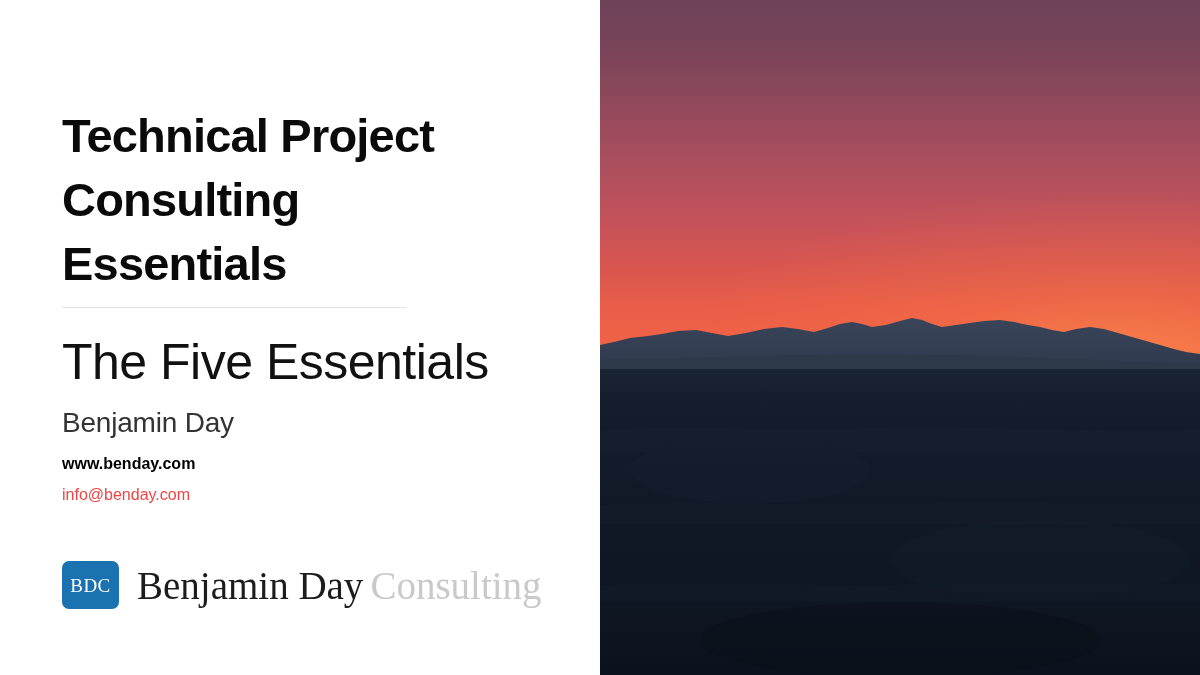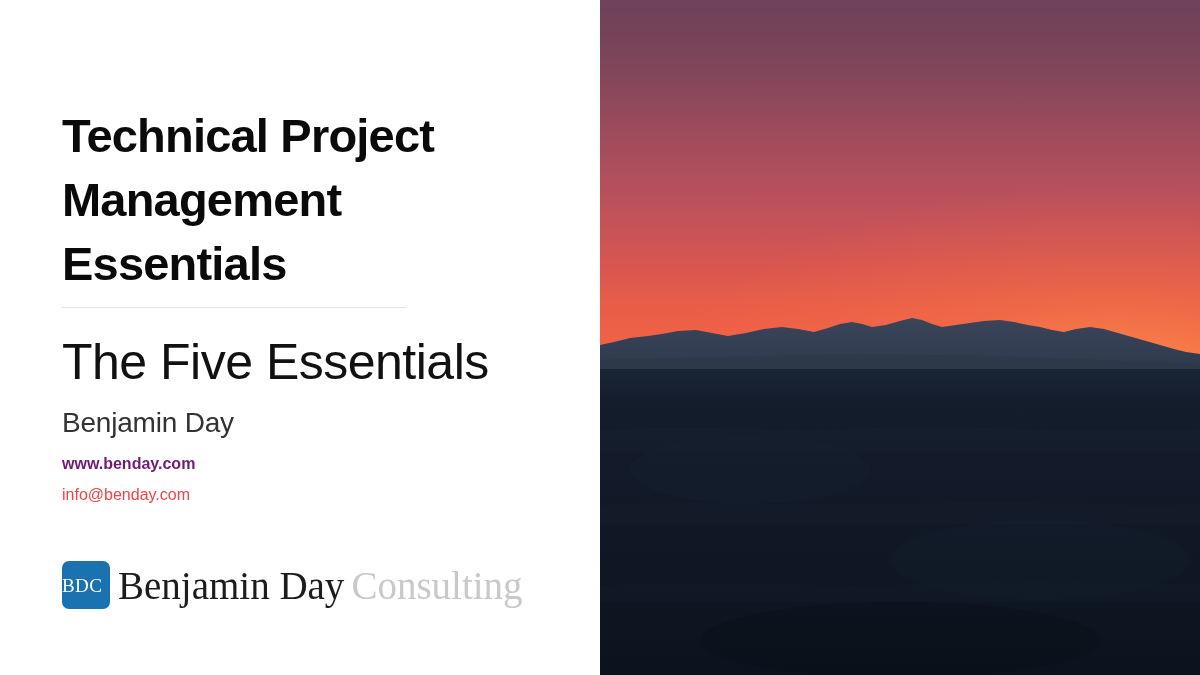--- a/index.html
+++ b/index.html
@@ -89,21 +89,21 @@
 
   .website {
     position: absolute;
     left: 62px;
     top: 453px;
     margin: 0;
     font-family: "Liberation Sans", sans-serif;
     font-weight: bold;
     font-size: 16px;
     line-height: 22px;
-    color: #701a75;
+    color: #000000;
     text-decoration: none;
     cursor: pointer;
   }
 
   .email {
     position: absolute;
     left: 62px;
     top: 484px;
     margin: 0;
     font-family: "Liberation Sans", sans-serif;
@@ -117,40 +117,41 @@
   .logo {
     position: absolute;
     left: 62px;
     top: 558px;
     height: 54px;
     display: flex;
     align-items: center;
   }
 
   .logo-mark {
-    width: 48px;
+    width: 57px;
     height: 48px;
     border-radius: 7px;
     background: #1a72b0;
     display: flex;
     align-items: center;
+    justify-content: center;
     flex: 0 0 auto;
   }
 
   .logo-mark-text {
     font-family: "Liberation Serif", serif;
     font-size: 19px;
     font-weight: normal;
     color: #ffffff;
     letter-spacing: 0.4px;
     line-height: 1;
   }
 
   .logo-wordmark {
-    margin-left: 8px;
+    margin-left: 18px;
     font-family: "Liberation Serif", serif;
     font-size: 39px;
     line-height: 1;
     white-space: nowrap;
   }
 
   .logo-word-primary {
     color: #1c1c1c;
   }
 
@@ -178,21 +179,21 @@
 </style>
 </head>
 <body>
 
 <div class="slide">
 
   <div class="left-panel">
 
     <div class="title-block">
       <h1 class="slide-title">Technical Project
-Management
+Consulting
 Essentials</h1>
     </div>
 
     <div class="divider"></div>
 
     <h2 class="subtitle">The Five Essentials</h2>
 
     <p class="author">Benjamin Day</p>
 
     <a class="website">www.benday.com</a>

